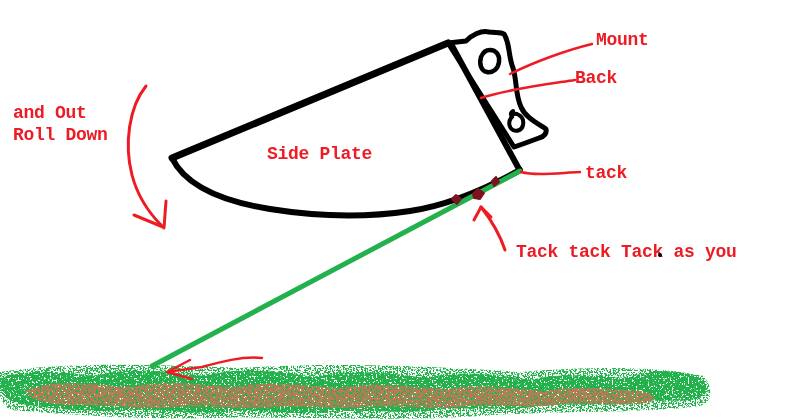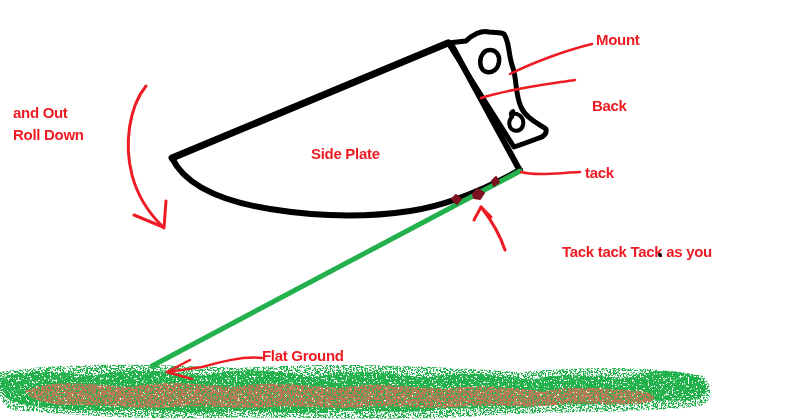--- a/index.html
+++ b/index.html
@@ -17,24 +17,25 @@
     width:805px;height:420px;
     background:var(--background);
     overflow:hidden;
     font-family:"Liberation Sans", sans-serif;
   }
   .drawing{position:absolute;left:0;top:0;}
   .label{
     position:absolute;
     color:var(--annotation-red);
     font-weight:bold;
-    font-size:15px;
+    font-size:18px;
     line-height:20px;
     letter-spacing:-0.3px;
     white-space:nowrap;
+    font-family:Liberation Mono, monospace;
   }
   .label.lh22{line-height:22px;}
   .ink{stroke:var(--outline-black);fill:none;stroke-linecap:round;stroke-linejoin:round;}
   .ink-fill{stroke:var(--outline-black);fill:#ffffff;stroke-linejoin:round;}
   .red{stroke:var(--annotation-red);fill:none;stroke-linecap:round;stroke-linejoin:round;}
   .greenline{stroke:var(--weld-green);fill:none;stroke-linecap:round;}
   .tack{fill:var(--tack-dark-red);stroke:var(--tack-dark-red);stroke-width:2;stroke-linejoin:round;}
   .gground{fill:var(--ground-green);}
   .gbrown{fill:var(--ground-brown);}
   .stray-dot{
@@ -96,31 +97,30 @@
 
     <path class="red" stroke-width="2.5" d="M262,358 C242,356 220,362 202,367 L167,372"></path>
     <path class="red" stroke-width="2.5" d="M167,372 L190,360 M167,372 L192,379"></path>
   </svg>
 
   <div class="label lh22" style="left:13px;top:102px;">
     <div>and Out</div>
     <div>Roll Down</div>
   </div>
 
-  <div class="label" style="left:267px;top:144px;margin-left:44px;">Side Plate</div>
+  <div class="label" style="left:267px;top:144px;">Side Plate</div>
 
   <div class="label" style="left:596px;top:30px;">Mount</div>
 
-  <div class="label" style="left:592px;top:68px;margin-top:28px;">Back</div>
+  <div class="label" style="left:575px;top:68px;">Back</div>
 
   <div class="label" style="left:585px;top:163px;">
     <div>tack</div>
   </div>
 
-  <div class="label" style="left:516px;top:242px;margin-left:46px;">
+  <div class="label" style="left:516px;top:242px;">
     <div>Tack tack Tack as you</div>
   </div>
 
-  <div class="label" style="left:262px;top:346px;">Flat Ground</div>
 
   <div class="stray-dot" style="left:658px;top:253px;"></div>
 
 </div>
 
 </body></html>

